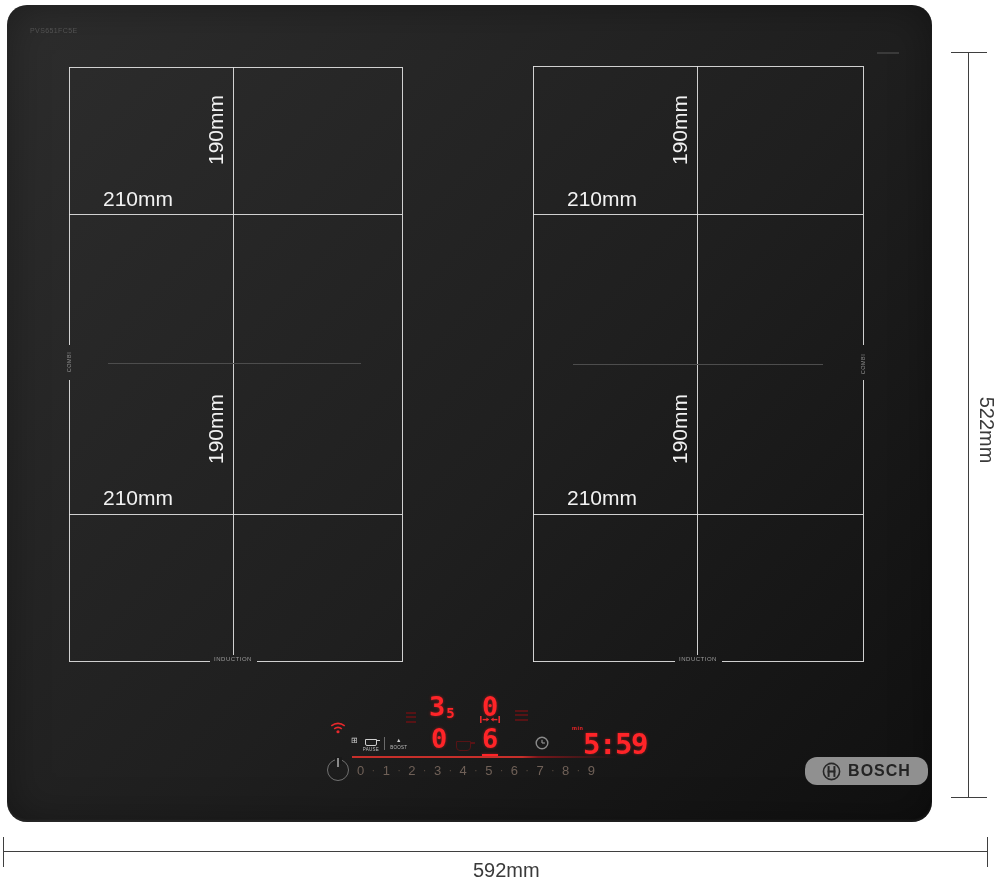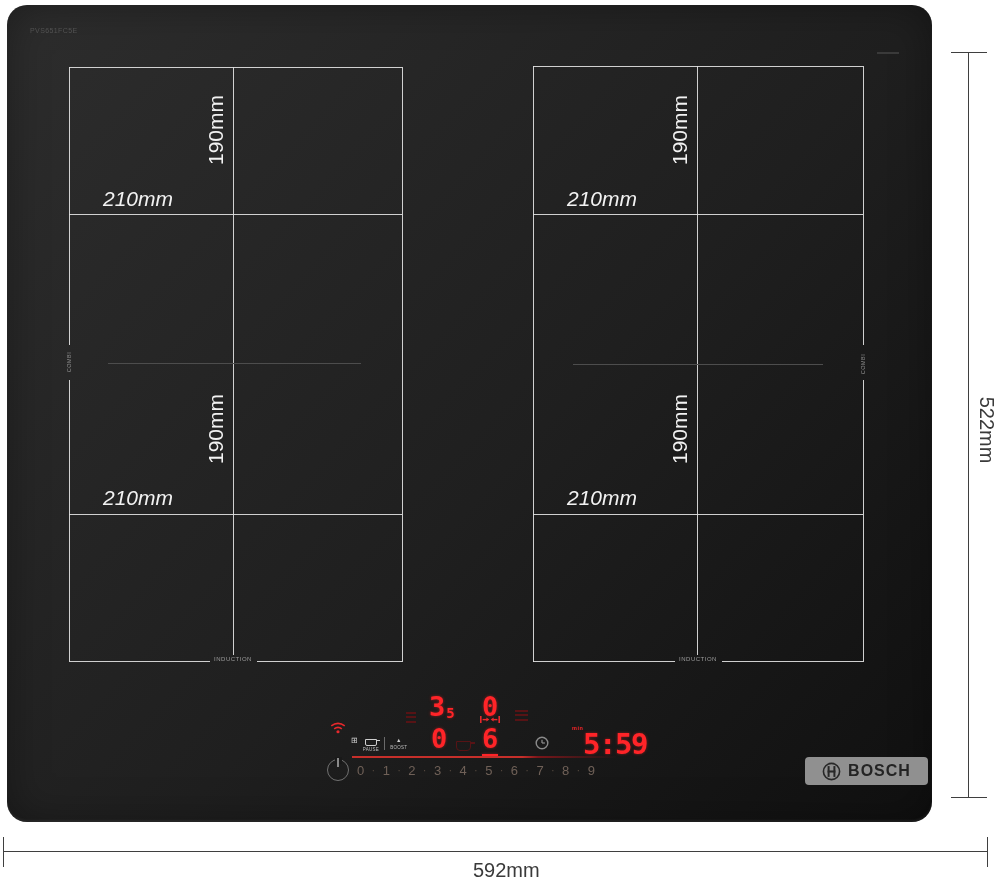--- a/index.html
+++ b/index.html
@@ -8,21 +8,21 @@
   
   .glass{position:absolute;left:7px;top:5px;width:925px;height:817px;border-radius:20px;
          background:linear-gradient(133deg,#2d2d2d 0%,#262626 28%,#1f1f1f 55%,#161616 82%,#101010 100%);
          box-shadow:inset 0 0 40px rgba(0,0,0,.35), inset 0 -2px 2px rgba(120,120,120,.18);}
   .model-code{position:absolute;left:30px;top:27px;font-size:7px;letter-spacing:.4px;color:#595959;opacity:.85;}
   .faint-mark{position:absolute;left:877px;top:52px;width:22px;height:2px;background:#3a3a3a;}
   
   .zl{position:absolute;background:var(--zone-line);opacity:.92;}
   .zl.h{height:1.35px;} .zl.v{width:1.35px;}
   .zl-faint{position:absolute;height:1px;background:#4d4d4d;}
-  .zlabel{position:absolute;color:#f2f2f2;font-size:21px;white-space:nowrap;font-style:italic;}
+  .zlabel{position:absolute;color:#f2f2f2;font-size:21px;white-space:nowrap;}
   .vlabel{position:absolute;display:flex;align-items:center;justify-content:center;
           color:#f2f2f2;font-size:21px;white-space:nowrap;transform:rotate(-90deg);}
   .microtext{position:absolute;color:#9b9b9b;font-size:6px;letter-spacing:.5px;text-align:center;}
   .micro-v{display:flex;align-items:center;justify-content:center;transform:rotate(-90deg);
            font-size:5.5px;color:#8f8f8f;letter-spacing:.5px;}
   
   .led{color:var(--led-red);font-family:"DejaVu Sans Mono",monospace;font-weight:bold;
        text-shadow:0 0 3px rgba(255,36,36,.5);}
   .disp{position:absolute;display:flex;align-items:flex-end;line-height:1;}
   .disp .main{font-size:27px;}
@@ -49,21 +49,21 @@
   .funcs .glyph{font-size:8px;line-height:9px;}
   .funcs .lbl{font-size:4.5px;letter-spacing:.3px;color:#bdbdbd;}
   .funcs .divider{width:1px;height:13px;background:#6a6a6a;margin-top:1px;}
   .pan-glyph{width:10px;height:5px;border:1px solid #cfcfcf;border-radius:0 0 2px 2px;position:relative;margin-top:3px;}
   .pan-glyph:after{content:"";position:absolute;right:-4px;top:0;width:4px;height:1px;background:#cfcfcf;}
   .combi-bridge{position:absolute;left:-3px;top:-10px;}
   .sel-underline{position:absolute;left:0;bottom:-4px;width:16px;height:2.4px;background:var(--led-red);
                  box-shadow:0 0 3px rgba(255,36,36,.5);}
   
   .logo-bar{position:absolute;left:805px;top:757px;width:123px;height:28px;background:var(--logo-bar-bg);
-            border-radius:4px;display:flex;align-items:center;justify-content:center;gap:7px;}
+            border-radius:12px;display:flex;align-items:center;justify-content:center;gap:7px;}
   .logo-text{font-size:16px;font-weight:bold;letter-spacing:1px;color:#242424;}
   
   .dim{position:absolute;background:#3f3f3f;}
   .dim-text{position:absolute;color:var(--dimension-text);font-size:20px;white-space:nowrap;}
   .dim-text-v{display:flex;align-items:center;justify-content:center;transform:rotate(90deg);}
 </style>
 </head>
 <body>
 
 <div class="stage">

